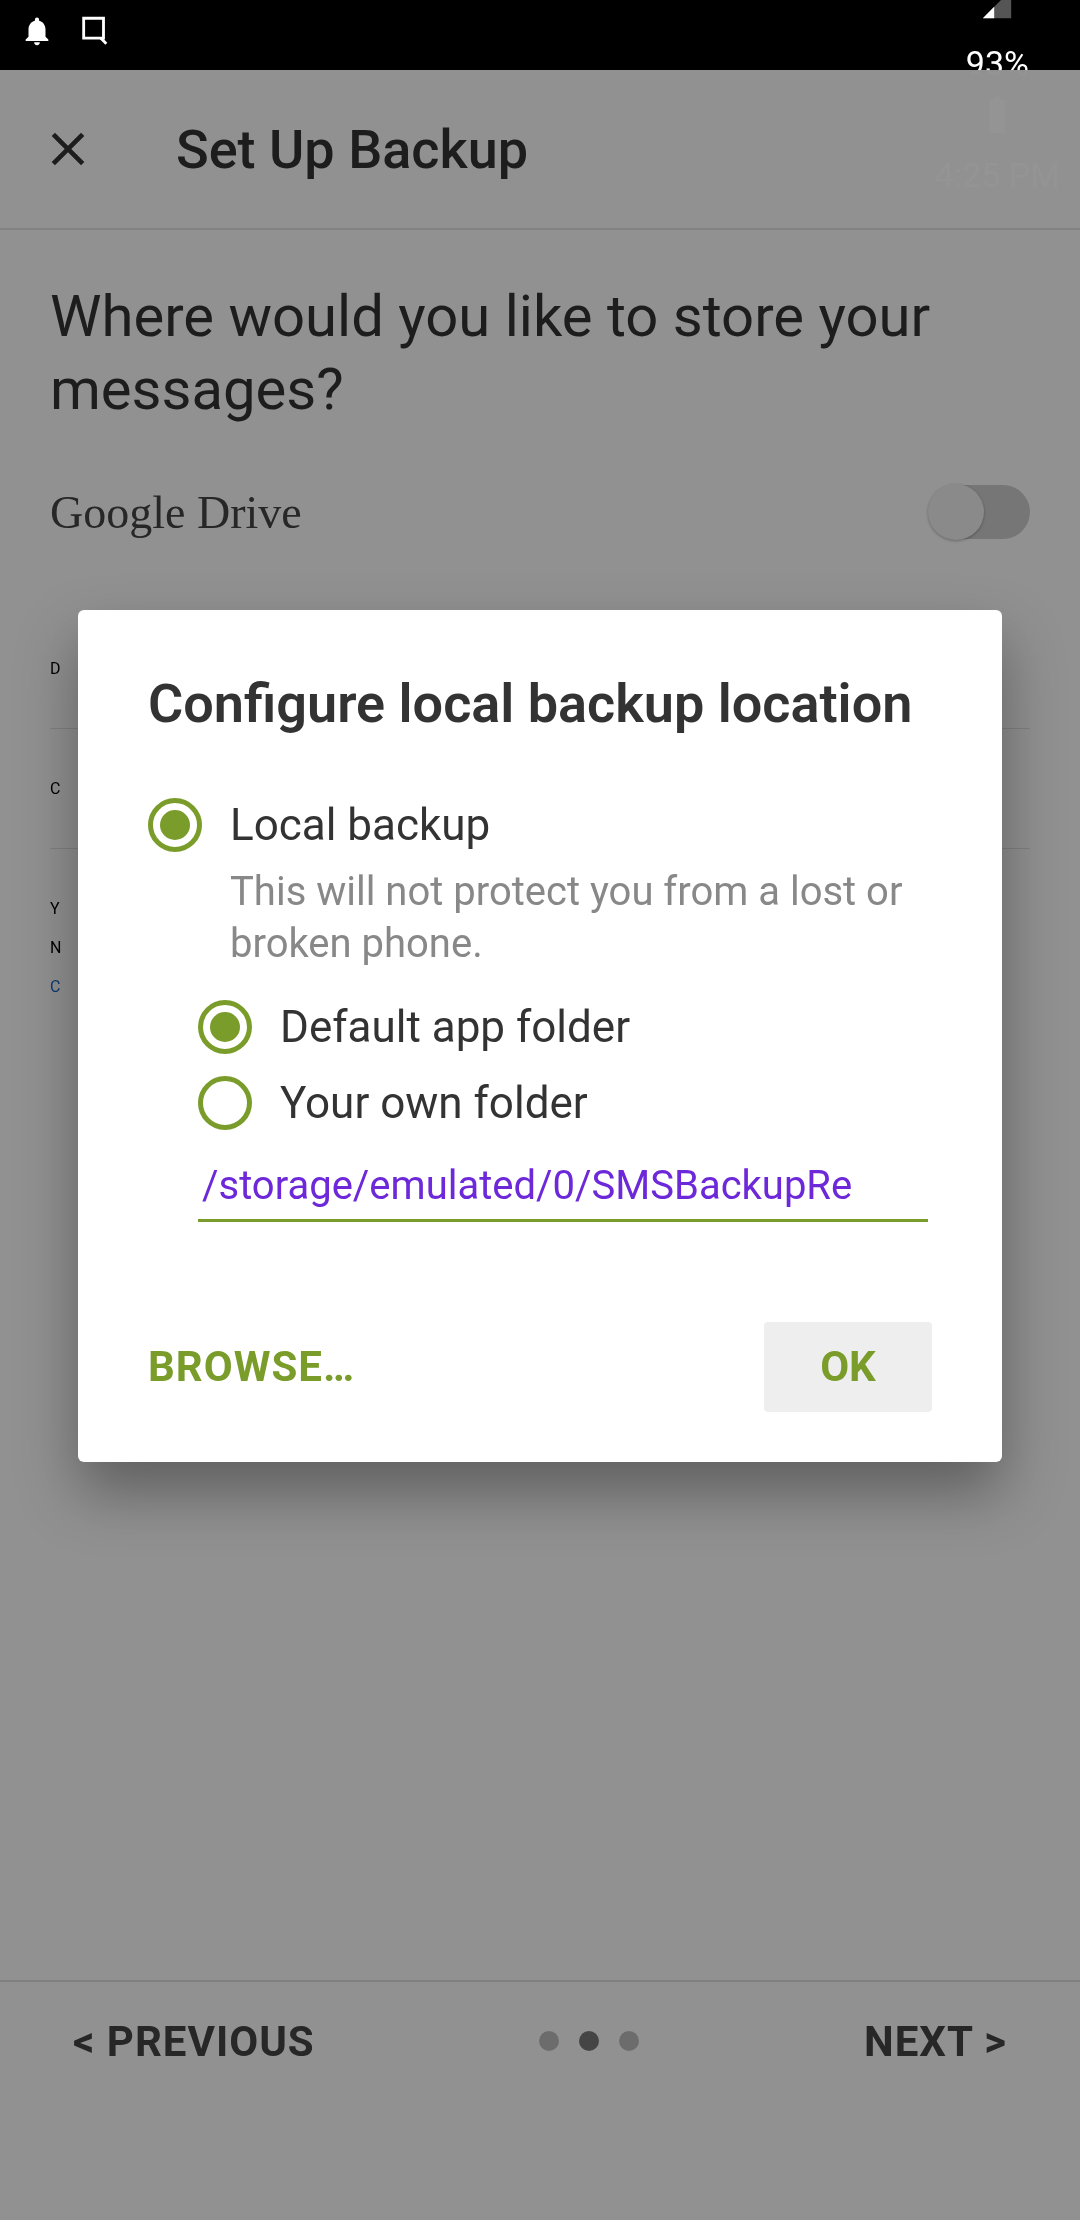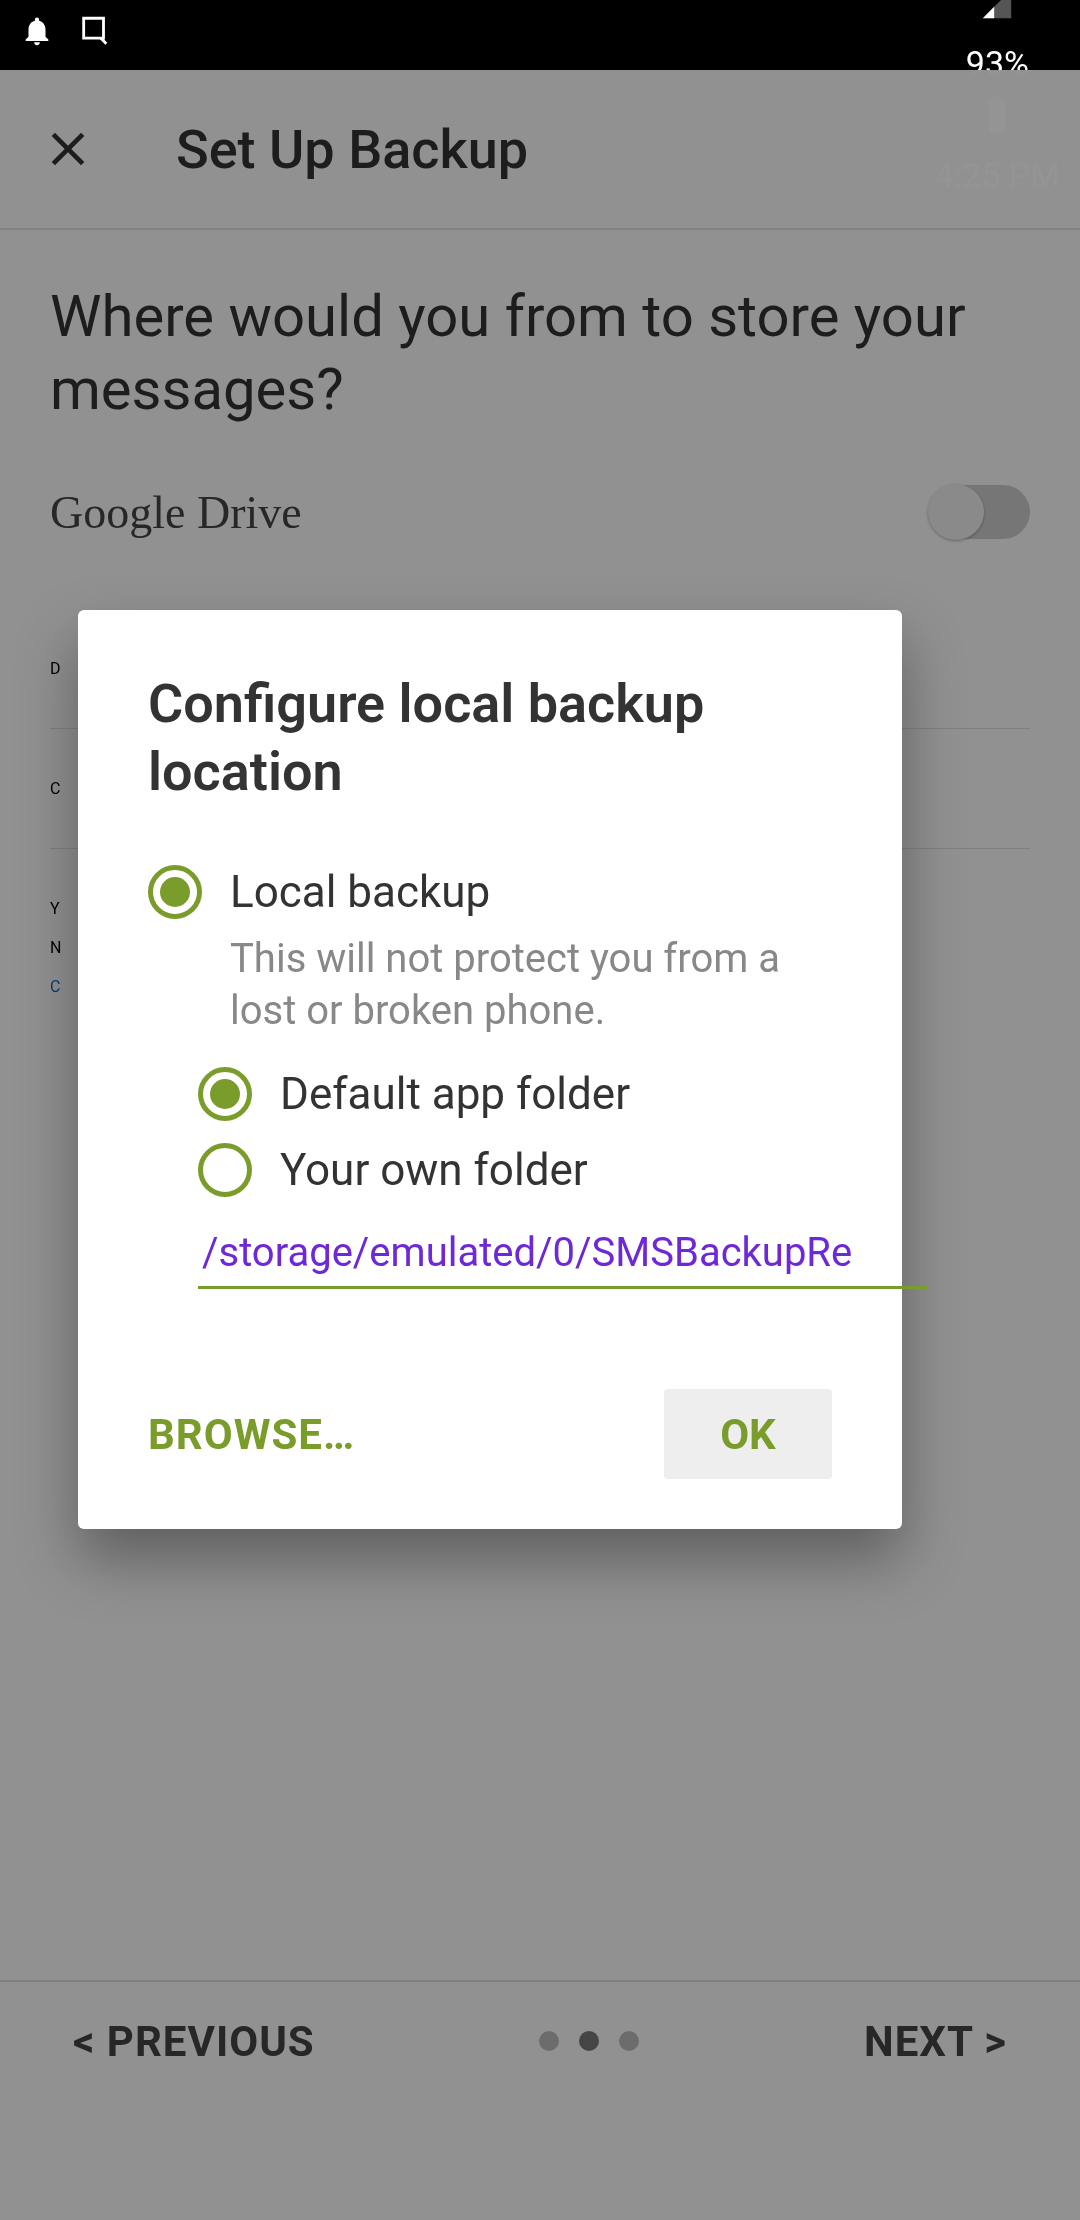--- a/index.html
+++ b/index.html
@@ -85,21 +85,21 @@
     position: absolute;
     top: 70px; left: 0; right: 0; bottom: 0;
     background: rgba(0,0,0,0.42);
   }
 
   
   .dialog {
     position: absolute;
     top: 610px;
     left: 78px;
-    width: 824px;
+    width: 924px;
     background: #fff;
     border-radius: 6px;
     box-shadow: 0 30px 60px rgba(0,0,0,0.35);
     padding: 60px 70px 50px 70px;
   }
   .dialog-title {
     font-size: 54px;
     font-weight: 600;
     color: #333;
     line-height: 1.25;
@@ -208,21 +208,21 @@
 <div class="app-bar">
   <span class="close-icon">
     <svg width="56" height="56" viewBox="0 0 24 24">
         <path d="M19 6.41 17.59 5 12 10.59 6.41 5 5 6.41 10.59 12 5 17.59 6.41 19 12 13.41 17.59 19 19 17.59 13.41 12z" fill="#333"></path>
       </svg>
   </span>
   <span class="title">Set Up Backup</span>
 </div>
 
 <div class="page">
-  <div class="question">Where would you from to store your messages?</div>
+  <div class="question">Where would you like to store your messages?</div>
 
   <div class="option-row" style="border-bottom:none; height:auto; padding-bottom:70px;">
     <span class="label">Google Drive</span>
     <span class="toggle"></span>
   </div>
 
   <div class="bg-row"><span class="initial">D</span></div>
   <div class="bg-row"><span class="initial">C</span></div>
   <div class="bg-row" style="border:none;">
     <div><span class="initial">Y</span></div>

